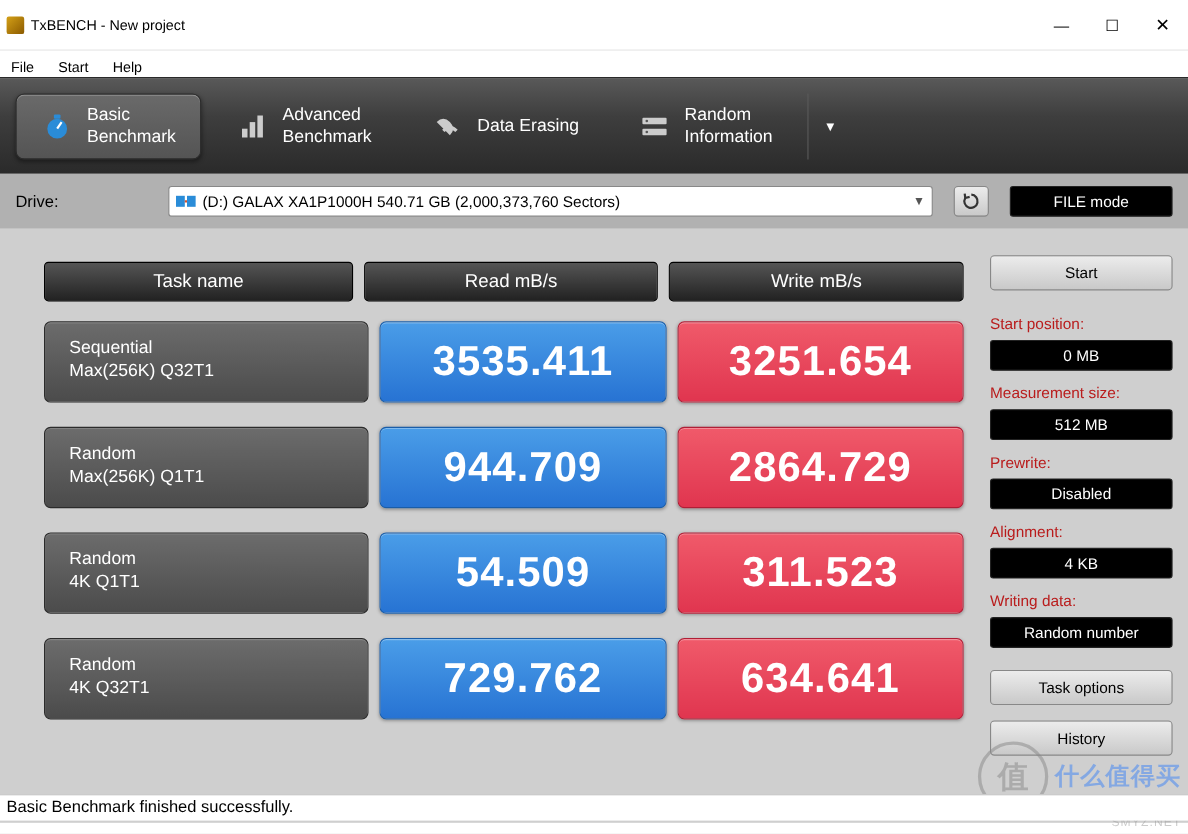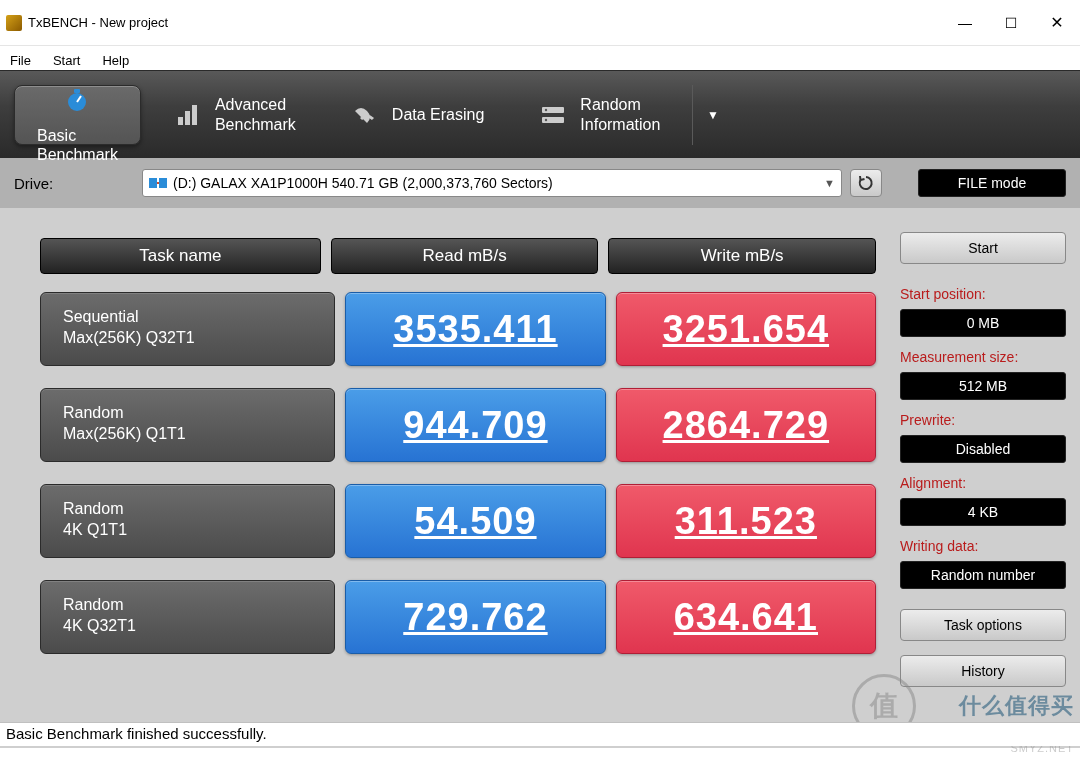--- a/index.html
+++ b/index.html
@@ -10,55 +10,55 @@
 .titlebar .title { font-size: 13px; flex: 1; color: #000; }
 .wbtns { display: flex; }
 .wbtn { width: 46px; height: 32px; display: flex; align-items: center; justify-content: center; font-size: 14px; color: #000; }
 .wbtn.close { font-size: 16px; }
 
 .menubar { height: 24px; display: flex; align-items: flex-end; padding: 0 0; gap: 2px; }
 .menubar span { padding: 2px 10px; font-size: 13px; color: #000; }
 
 .toolbar { height: 88px; background: linear-gradient(to bottom,#595959 0%,#3e3e3e 40%,#2a2a2a 100%); display: flex; align-items: center; padding: 0 14px; gap: 10px; border-top: 1px solid #2a2a2a; }
 .tb-btn { height: 60px; border-radius: 8px; display: flex; align-items: center; padding: 0 22px; gap: 12px; color: #fff; font-size: 16px; line-height: 1.2; cursor: pointer; }
-.tb-btn.active { background: linear-gradient(to bottom,#6a6a6a,#545454); box-shadow: inset 0 1px 0 rgba(255,255,255,.25), 0 2px 4px rgba(0,0,0,.4); border: 1px solid #2b2b2b; flex-direction: column; }
+.tb-btn.active { background: linear-gradient(to bottom,#6a6a6a,#545454); box-shadow: inset 0 1px 0 rgba(255,255,255,.25), 0 2px 4px rgba(0,0,0,.4); border: 1px solid #2b2b2b; }
 .tb-btn .ic { width: 30px; height: 30px; display: flex; align-items: center; justify-content: center; }
 .tb-drop { width: 40px; height: 60px; display:flex;align-items:center;justify-content:center;color:#fff;font-size:12px;border-left:1px solid #5a5a5a; }
 
-.drive-row { height: 50px; background: #b1b1b1; display: flex; align-items: center; padding: 0 14px; gap: 8px; }
+.drive-row { height: 50px; background: #b1b1b1; display: flex; align-items: center; padding: 0 14px; gap: 19px; }
 .drive-row .lbl { font-size: 15px; color: #000; width: 120px; }
 .drive-select { flex: 1; max-width: 700px; height: 28px; background: #fff; border: 1px solid #888; border-radius: 3px; display: flex; align-items: center; padding: 0 6px; font-size: 14px; position: relative; }
 .drive-select .dicon { width:18px; height:14px; margin-right:6px; }
 .drive-select .chev { position:absolute; right:6px; color:#555; font-size:11px; }
 .refresh-btn { width: 32px; height: 28px; background: linear-gradient(to bottom,#ececec,#c9c9c9); border:1px solid #888; border-radius:4px; display:flex;align-items:center;justify-content:center; }
 .file-mode-btn { width: 148px; height: 28px; background: #000; color:#fff; border-radius:3px; display:flex;align-items:center;justify-content:center; font-size:14px; border:1px solid #222; margin-left: auto; }
 
 .workspace { display:flex; height: 540px; background:#cfcfcf; }
 .results { flex:1; padding: 30px 24px 0 40px; }
 .side { width: 180px; padding: 24px 14px 0 0; display:flex; flex-direction:column; gap:4px; }
 
 .hdr-row { display:flex; gap:10px; margin-bottom: 18px; }
 .hdr-cell { flex:1; height: 36px; background: linear-gradient(to bottom,#555,#222); color:#fff; display:flex;align-items:center;justify-content:center; font-size:17px; border-radius:4px; border:1px solid #000; }
 .hdr-cell.name { flex:1.05; }
 
 .res-row { display:flex; gap:10px; margin-bottom: 22px; }
 .task-cell { flex:1.05; height: 74px; background: linear-gradient(to bottom,#6c6c6c,#4b4b4b); color:#fff; border-radius:6px; border:1px solid #2b2b2b; padding: 14px 0 0 22px; font-size:16px; line-height:1.3; box-shadow: inset 0 1px 0 rgba(255,255,255,.15); }
-.val-cell { flex:1; height: 74px; border-radius:6px; display:flex;align-items:center;justify-content:center; color:#fff; font-size:38px; font-weight:bold; font-family: 'Arial', sans-serif; letter-spacing: 1px; box-shadow: inset 0 1px 0 rgba(255,255,255,.3), 0 1px 3px rgba(0,0,0,.3); text-decoration: underline; }
+.val-cell { flex:1; height: 74px; border-radius:6px; display:flex;align-items:center;justify-content:center; color:#fff; font-size:38px; font-weight:bold; font-family: 'Arial', sans-serif; letter-spacing: 1px; box-shadow: inset 0 1px 0 rgba(255,255,255,.3), 0 1px 3px rgba(0,0,0,.3); }
 .val-cell.read { background: linear-gradient(to bottom,#4a9de8,#2773d3); border:1px solid #1a5da8; }
 .val-cell.write { background: linear-gradient(to bottom,#f05a6a,#e0354f); border:1px solid #b01e36; }
 
 .side .light-btn { height:32px; background: linear-gradient(to bottom,#ececec,#c9c9c9); border:1px solid #888; border-radius:4px; display:flex;align-items:center;justify-content:center; font-size:14px; color:#000; margin-bottom: 10px; }
 .side .param-lbl { font-size:14px; color:#b91c1c; margin-top:8px; margin-bottom:3px; }
 .side .param-val { height:28px; background:#000; color:#fff; border:1px solid #222; border-radius:3px; display:flex;align-items:center;justify-content:center; font-size:14px; }
 
 .statusbar { position:absolute; bottom:12px; left:0; right:0; height:24px; background:#fff; border-top:1px solid #c0c0c0; padding:2px 6px; font-size:15px; color:#000; }
 
 .watermark { position:absolute; right:6px; bottom:20px; display:flex; align-items:center; gap:6px; opacity:.5; }
 .watermark .circ { width:64px; height:64px; border:3px solid #888; border-radius:50%; display:flex;align-items:center;justify-content:center; font-size:28px; color:#888; font-weight:bold; }
-.watermark .txt { font-size:22px; color:#0c4a6e; font-weight:bold; letter-spacing:1px;margin-left:37px; }
+.watermark .txt { font-size:22px; color:#3b82f6; font-weight:bold; letter-spacing:1px; }
 .watermark .sub { position:absolute; right:0; bottom:-16px; font-size:11px; color:#999; letter-spacing:1px; }
 
 svg { display:block; }
 </style>
 </head>
 <body>
 
 <div class="titlebar">
   <div class="app-icon"></div>
   <div class="title">TxBENCH - New project</div>

